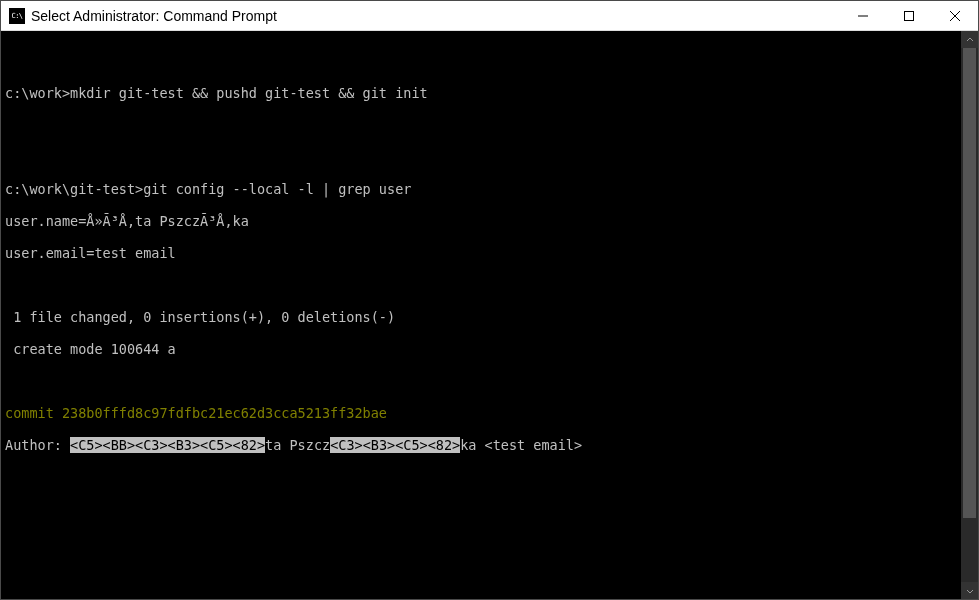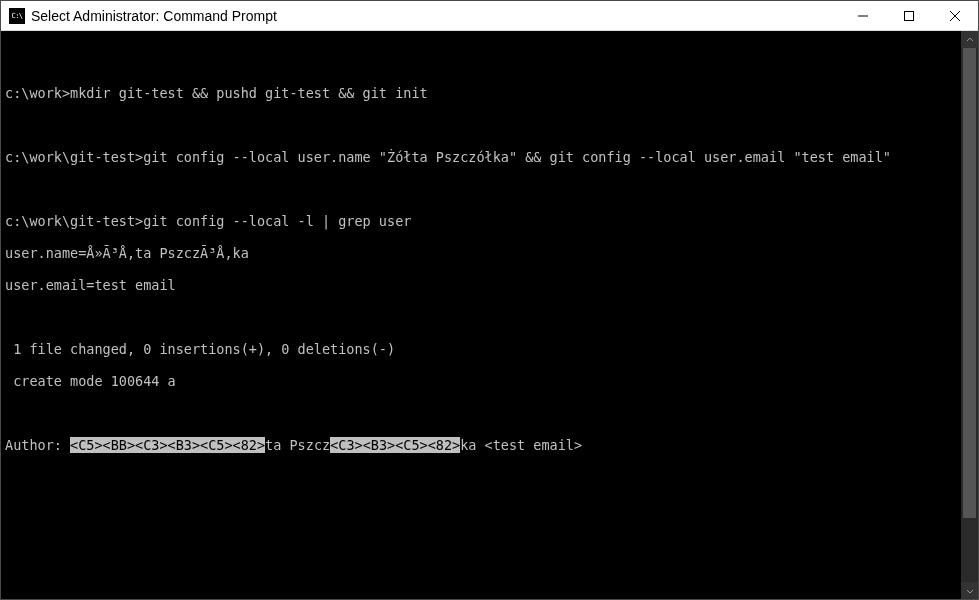--- a/index.html
+++ b/index.html
@@ -134,29 +134,29 @@
           </svg>
       </div>
     </div>
   </div>
 
   <div class="terminal-wrapper">
     <div class="terminal">
 <div class="line"></div>
 <div class="line">c:\work&gt;mkdir git-test &amp;&amp; pushd git-test &amp;&amp; git init</div>
 <div class="line"></div>
-<div class="line">c:\work\git-test&gt;git config --local user.name "Żółta Pszczółka" &amp;&amp; git config --local user.email "test email"</div>
 <div class="line"></div>
 <div class="line">c:\work\git-test&gt;git config --local -l | grep user</div>
 <div class="line">user.name=Å»Ã³Å‚ta PszczÃ³Å‚ka</div>
 <div class="line">user.email=test email</div>
 <div class="line"></div>
 <div class="line"> 1 file changed, 0 insertions(+), 0 deletions(-)</div>
 <div class="line"> create mode 100644 a</div>
 <div class="line"></div>
+<div class="line commit-line">commit 238b0fffd8c97fdfbc21ec62d3cca5213ff32bae</div>
 <div class="line"><span>Author: </span><span class="reversed">&lt;C5&gt;&lt;BB&gt;&lt;C3&gt;&lt;B3&gt;&lt;C5&gt;&lt;82&gt;</span><span>ta Pszcz</span><span class="reversed">&lt;C3&gt;&lt;B3&gt;&lt;C5&gt;&lt;82&gt;</span><span>ka &lt;test email&gt;</span></div>
 
 
 
 
 
 
 
 
     </div>

